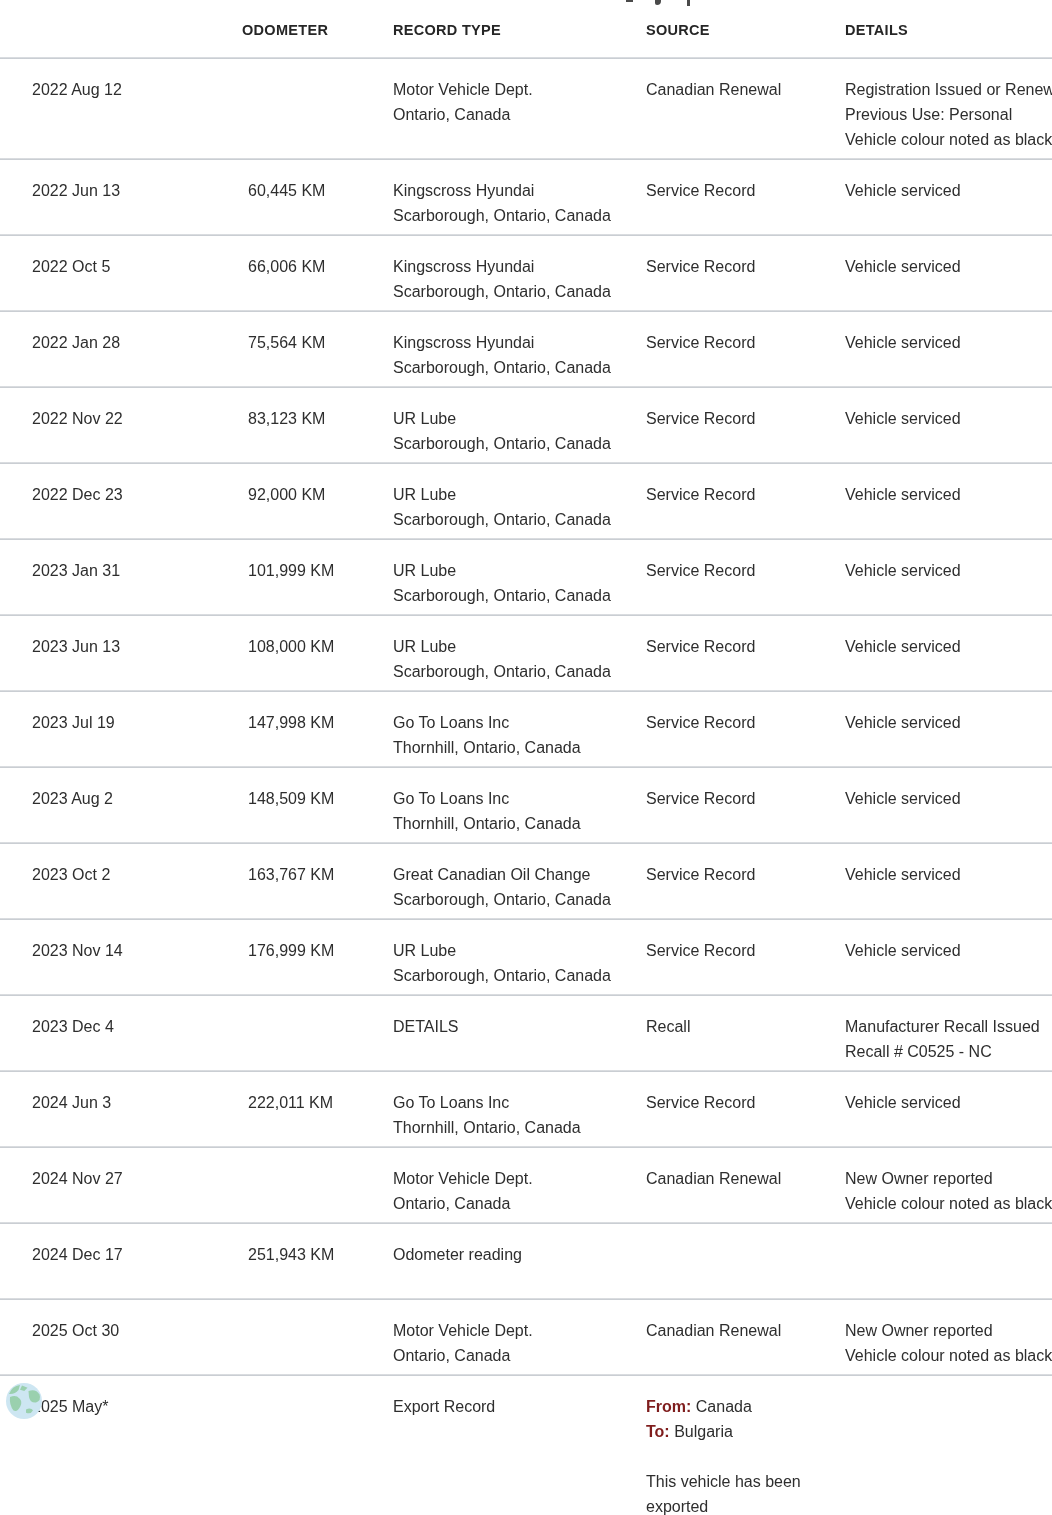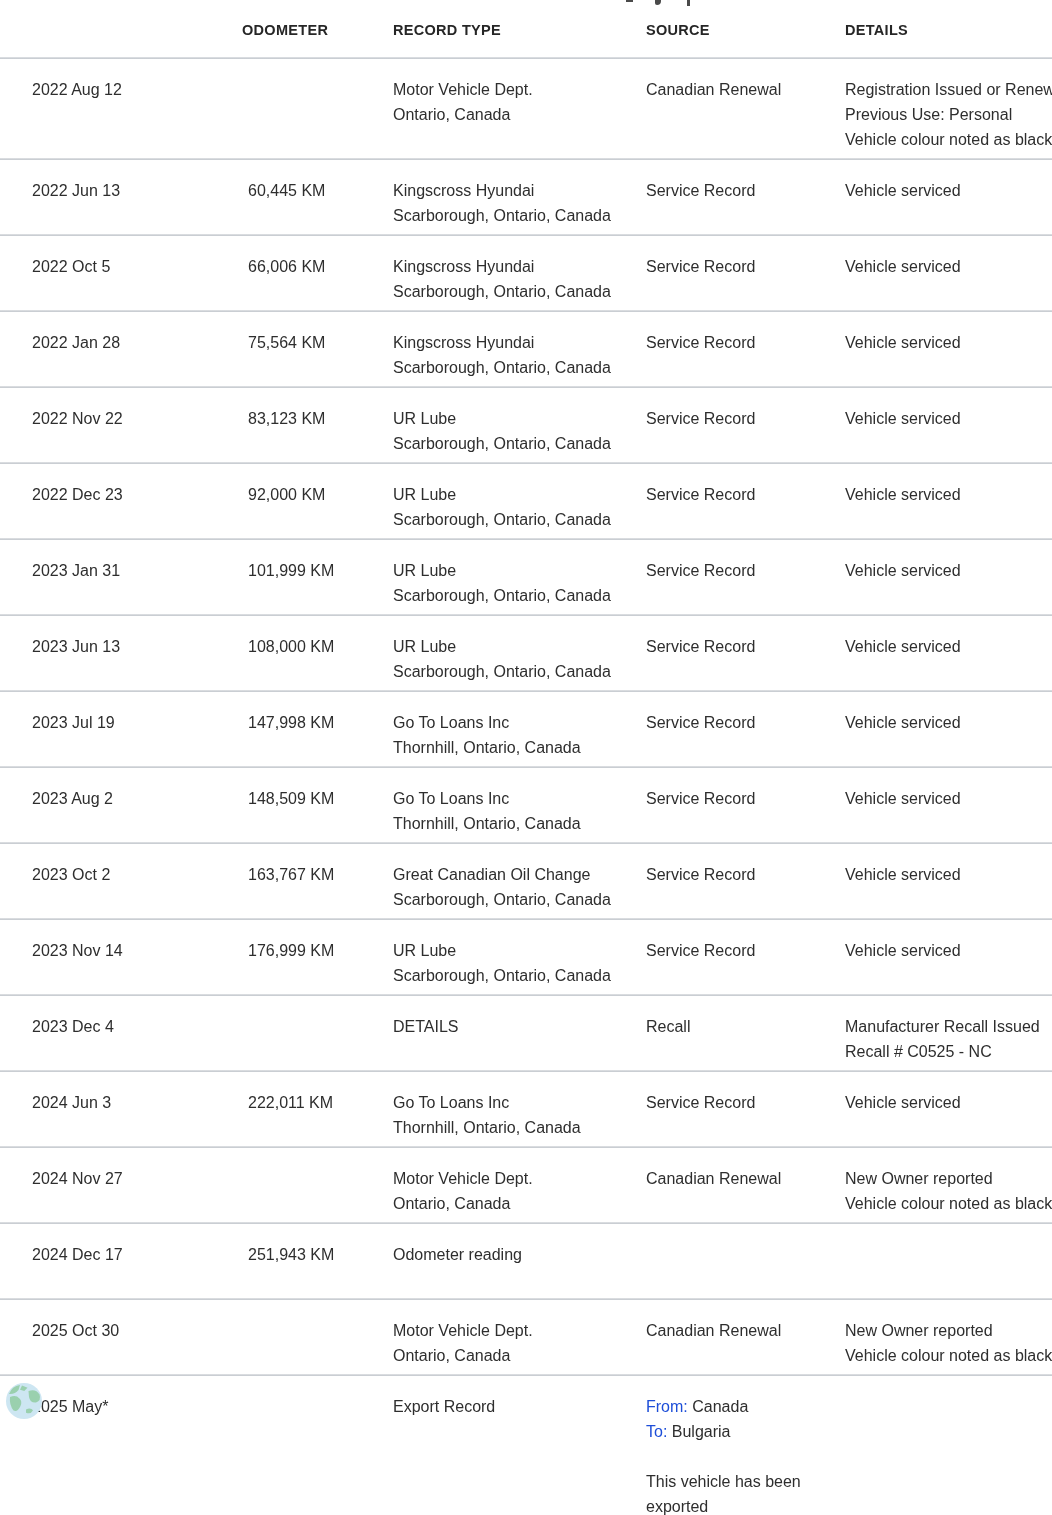--- a/index.html
+++ b/index.html
@@ -55,21 +55,21 @@
     font-size: 16px;
     line-height: 25px;
     color: #2e2e2e;
   }
   .col-date    { padding-left: 32px; }
   .col-odometer{ padding-left: 6px; }
   .col-source  { padding-left: 0; }
   .col-record  { padding-left: 0; }
   .col-details { padding-left: 0; }
   .detail-line, .source-line { min-height: 25px; }
-  .detail-line strong { font-weight: 400; color: #1d4ed8; }
+  .detail-line strong { font-weight: 700; color: #7f1d1d; }
   .globe-wrap {
     position: absolute;
     left: 6px;
     top: 9px;
     width: 36px;
     height: 36px;
   }
   .blank-line { height: 25px; }
   
   .top-fragment { position: absolute; background: #4a4a4a; }

